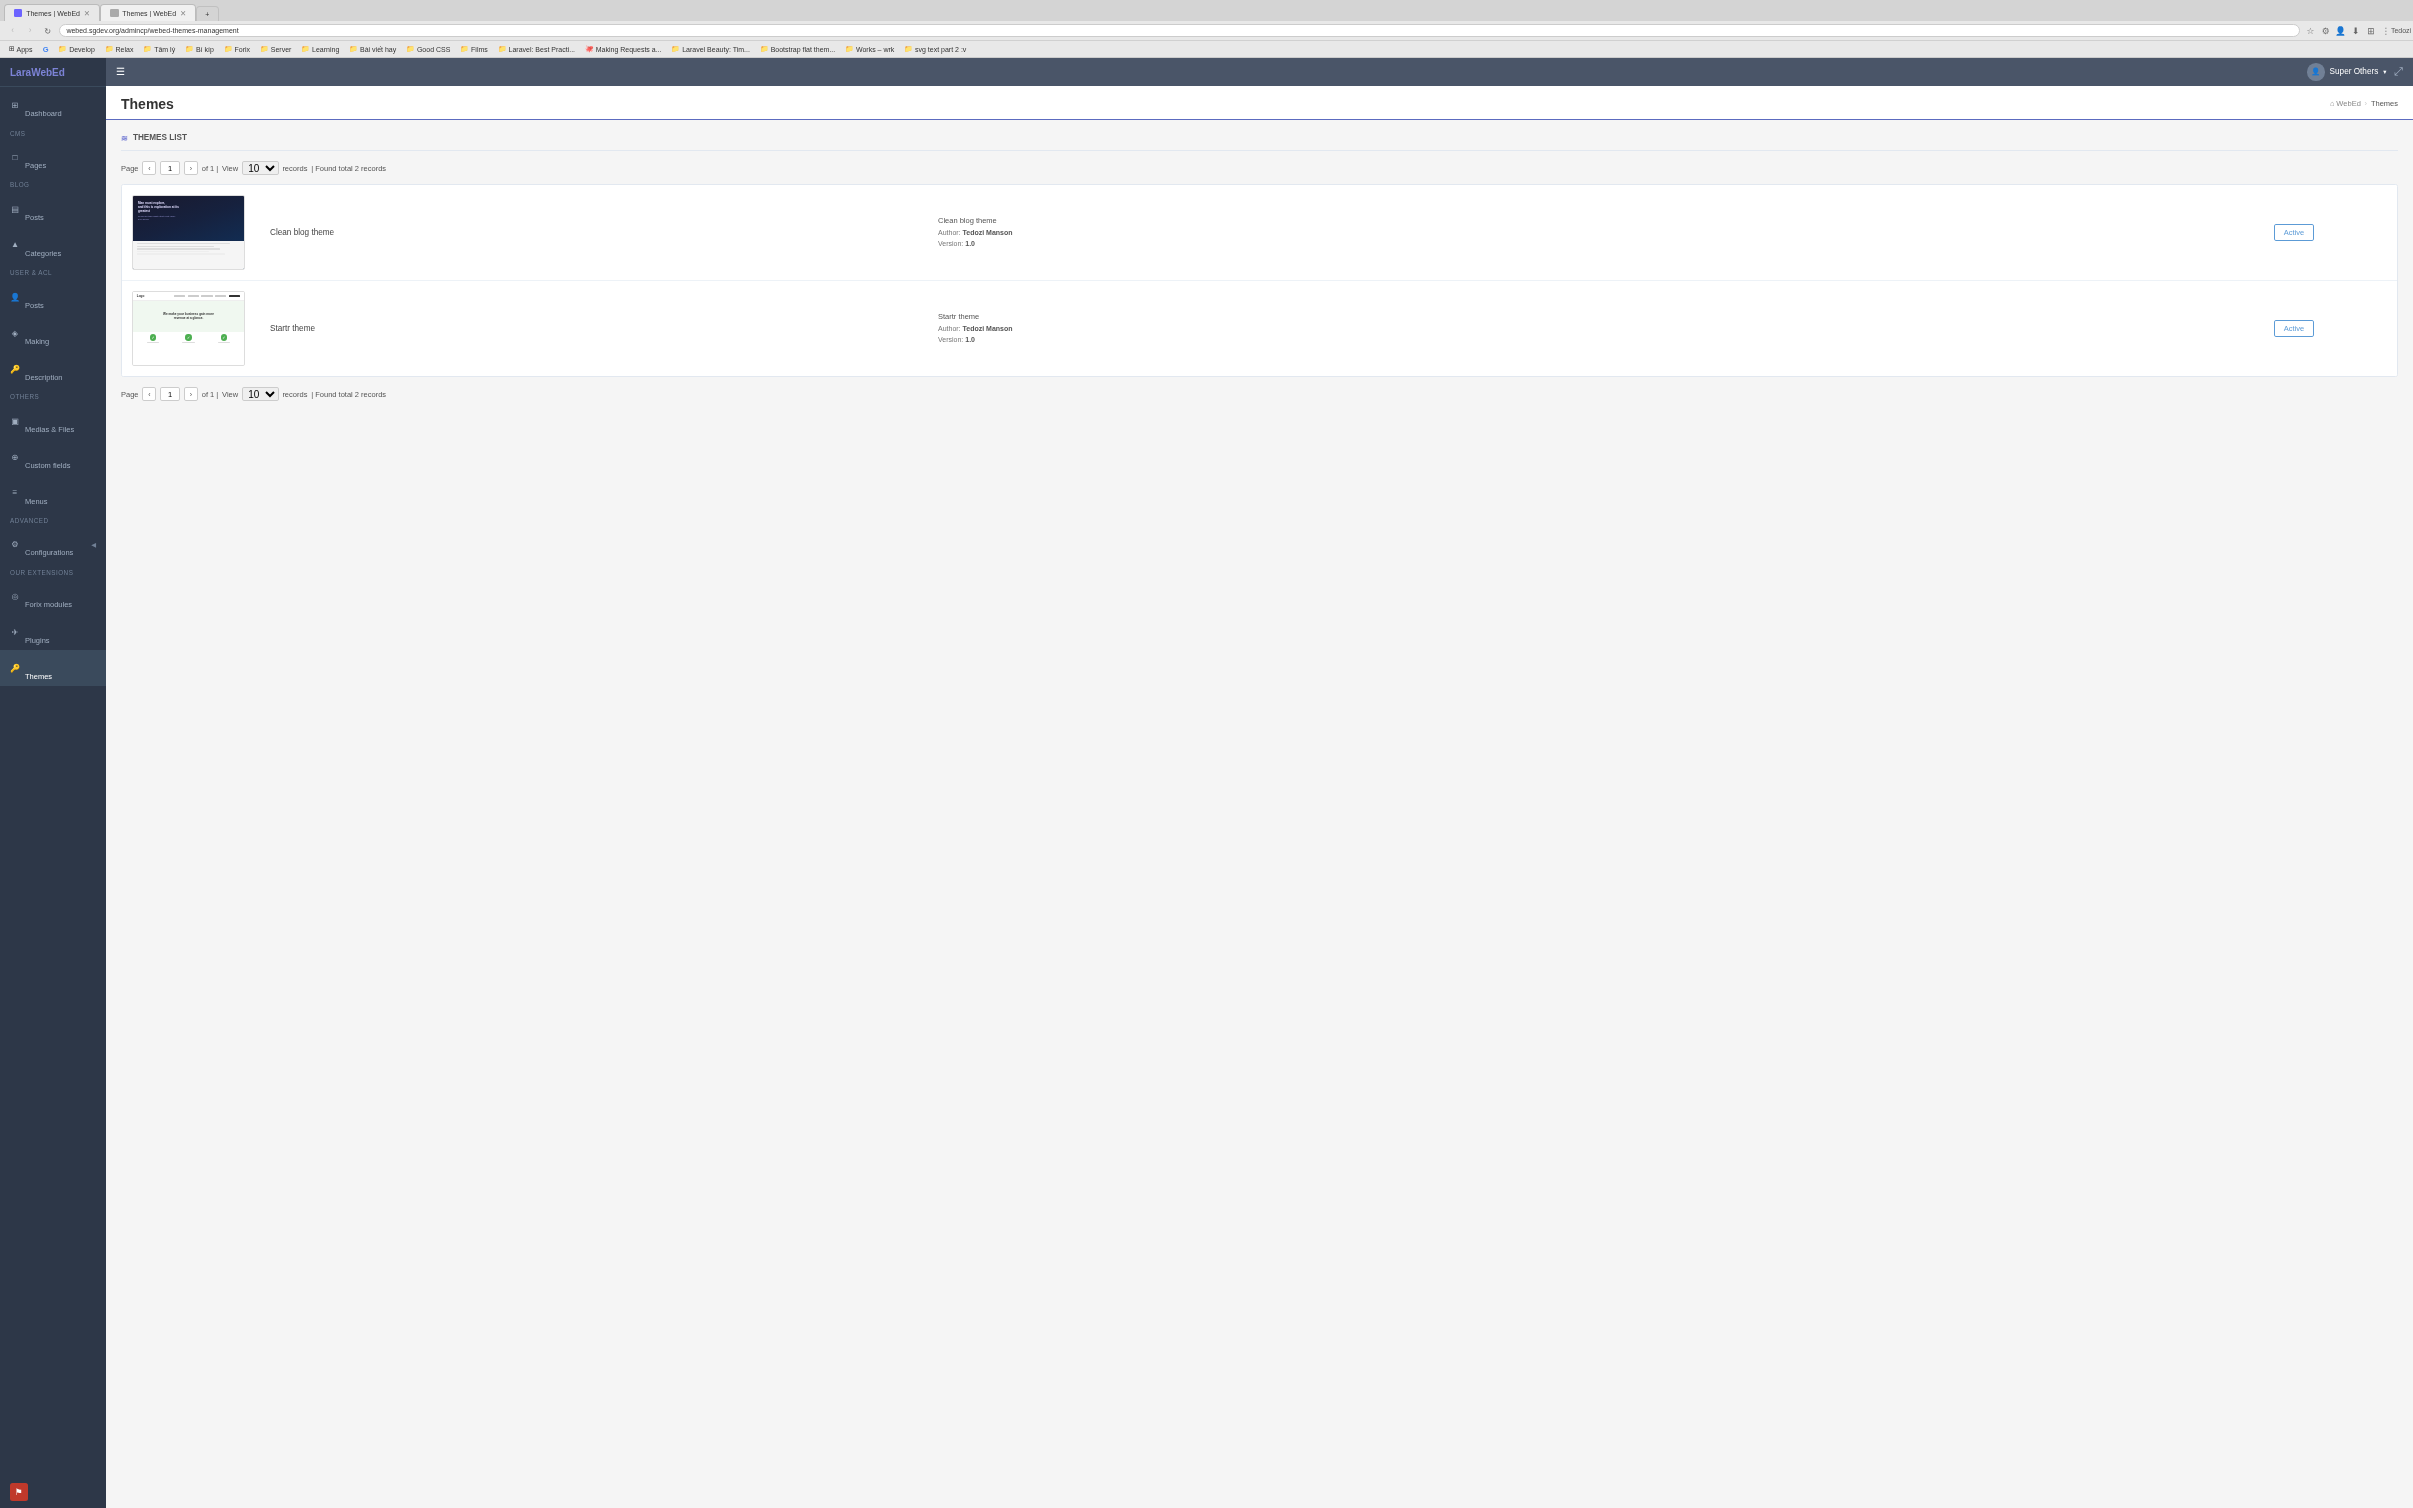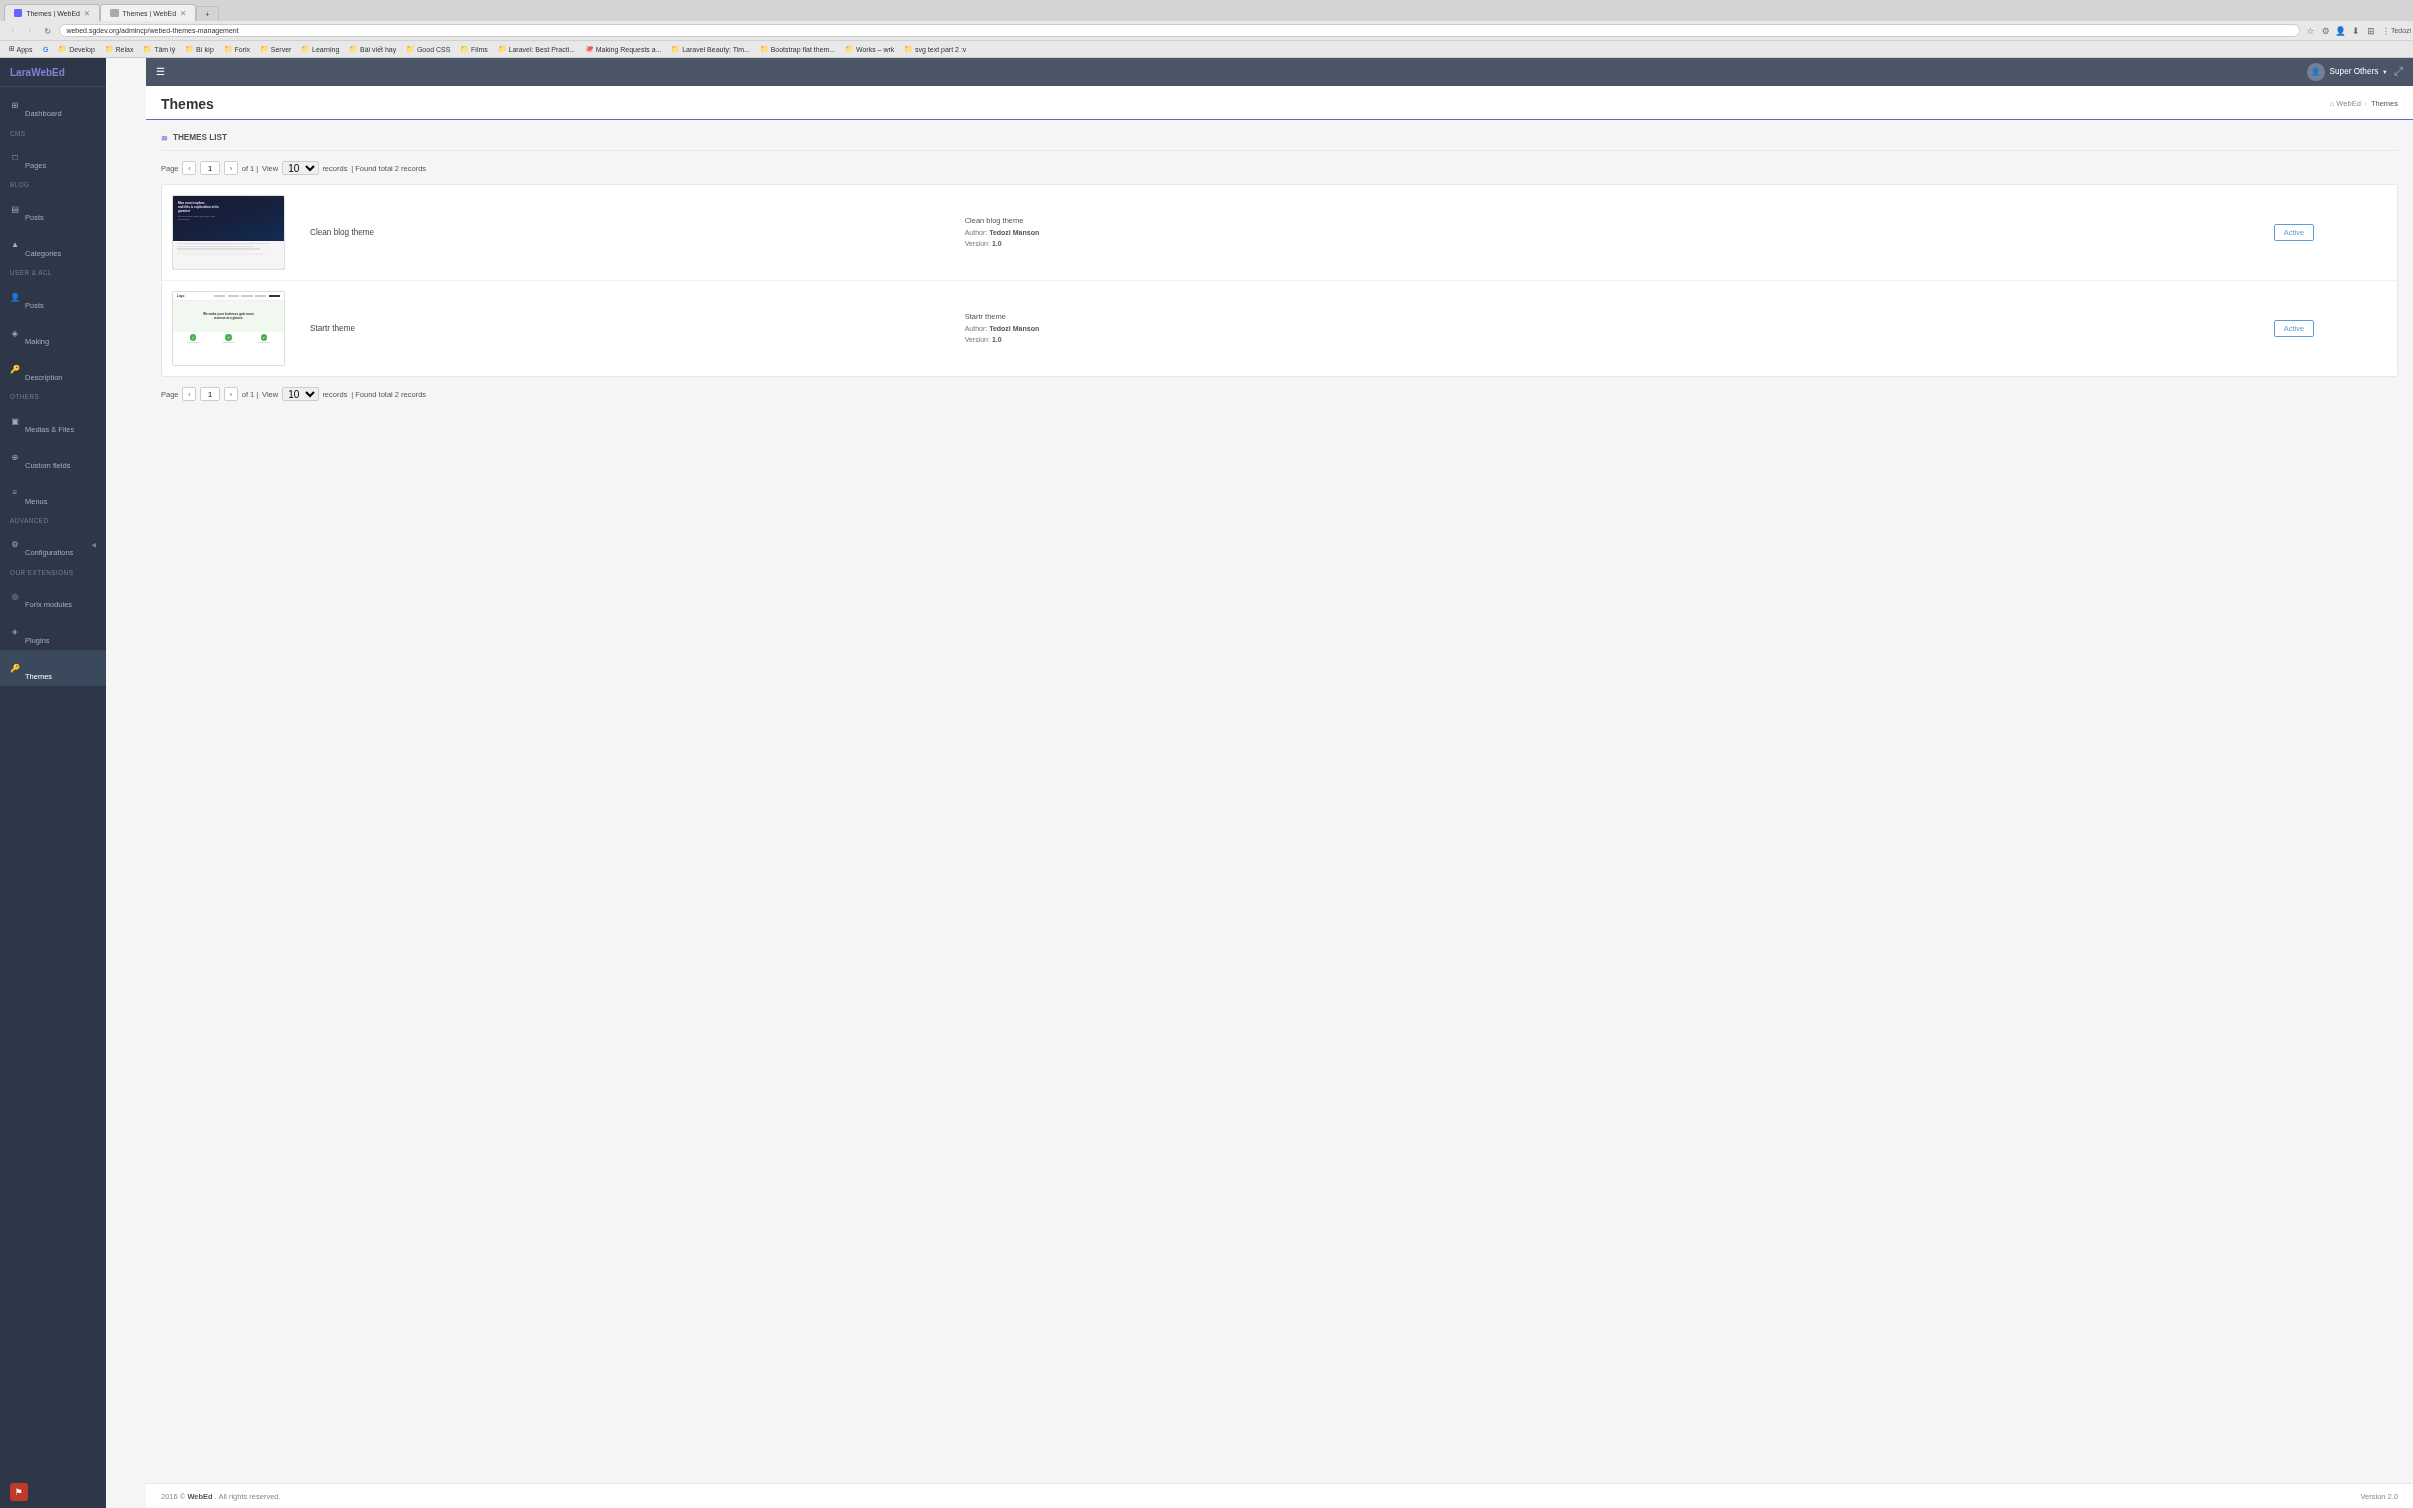--- a/index.html
+++ b/index.html
@@ -18,21 +18,21 @@
     .browser-nav-btn { width: 12.6px; height: 12.6px; display: flex; align-items: center; justify-content: center; color: #666; font-size: 8.2px; cursor: pointer; }
     .browser-nav-btn.disabled { color: #bbb; }
     .address-box { flex: 1; display: flex; align-items: center; background: #fff; border: 0.6px solid #ccc; border-radius: 7.5px; padding: 1.9px 6.3px; font-size: 7px; color: #333; gap: 3.8px; }
     .browser-actions { display: flex; gap: 3.8px; align-items: center; }
     .browser-action-icon { width: 11.3px; height: 11.3px; display: flex; align-items: center; justify-content: center; color: #666; font-size: 8.8px; cursor: pointer; }
     .bookmarks-bar { display: flex; align-items: center; padding: 1.9px 5px; gap: 2.5px; background: #e8e8e8; border-top: 0.6px solid #d0d0d0; overflow: hidden; }
     .bookmark-item { display: flex; align-items: center; padding: 1.3px 3.8px; font-size: 7px; color: #333; cursor: pointer; white-space: nowrap; gap: 1.9px; }
     .bookmark-icon { font-size: 7px; }
 
     
-    .app-wrapper { display: flex; flex: 1; overflow: hidden; gap: 40px; }
+    .app-wrapper { display: flex; flex: 1; overflow: hidden; }
 
     
     .sidebar { width: 106px; background: #2d3748; color: #cbd5e0; flex-shrink: 0; display: flex; flex-direction: column; overflow-y: auto; }
     .sidebar-logo { padding: 8.8px 10px; font-size: 10px; font-weight: bold; color: #fff; background: #2d3748; border-bottom: 0.6px solid #3a4a5c; }
     .sidebar-logo span { color: #7c83d6; }
     .sidebar-section-label { padding: 6.3px 10px 2.5px; font-size: 6.3px; text-transform: uppercase; color: #718096; letter-spacing: 0.5px; }
     .sidebar-item { display: flex; align-items: center; padding: 5px 10px; gap: 5px; font-size: 7.5px; color: #a0aec0; cursor: pointer; transition: background 0.15s; }
     .sidebar-item.active { color: #fff; background: #3a4a5c; }
     .sidebar-item .si-icon { width: 10px; height: 10px; display: flex; align-items: center; justify-content: center; font-size: 8.2px; flex-shrink: 0; }
     .sidebar-item .si-label { flex: 1; margin-top: 17px; }
@@ -431,23 +431,15 @@
           <option>10</option>
           <option>25</option>
           <option>50</option>
         </select>
         <span>records</span>
         <span>| Found total 2 records</span>
       </div>
 
     </div>
 
-    <div class="footer">
-      <div>
-        <span>2016 ©</span>
-        <strong>WebEd</strong>
-        <span>. All rights reserved.</span>
-      </div>
-      <div>Version 2.0</div>
-    </div>
   </div>
 </div>
 
 
 </body></html>

